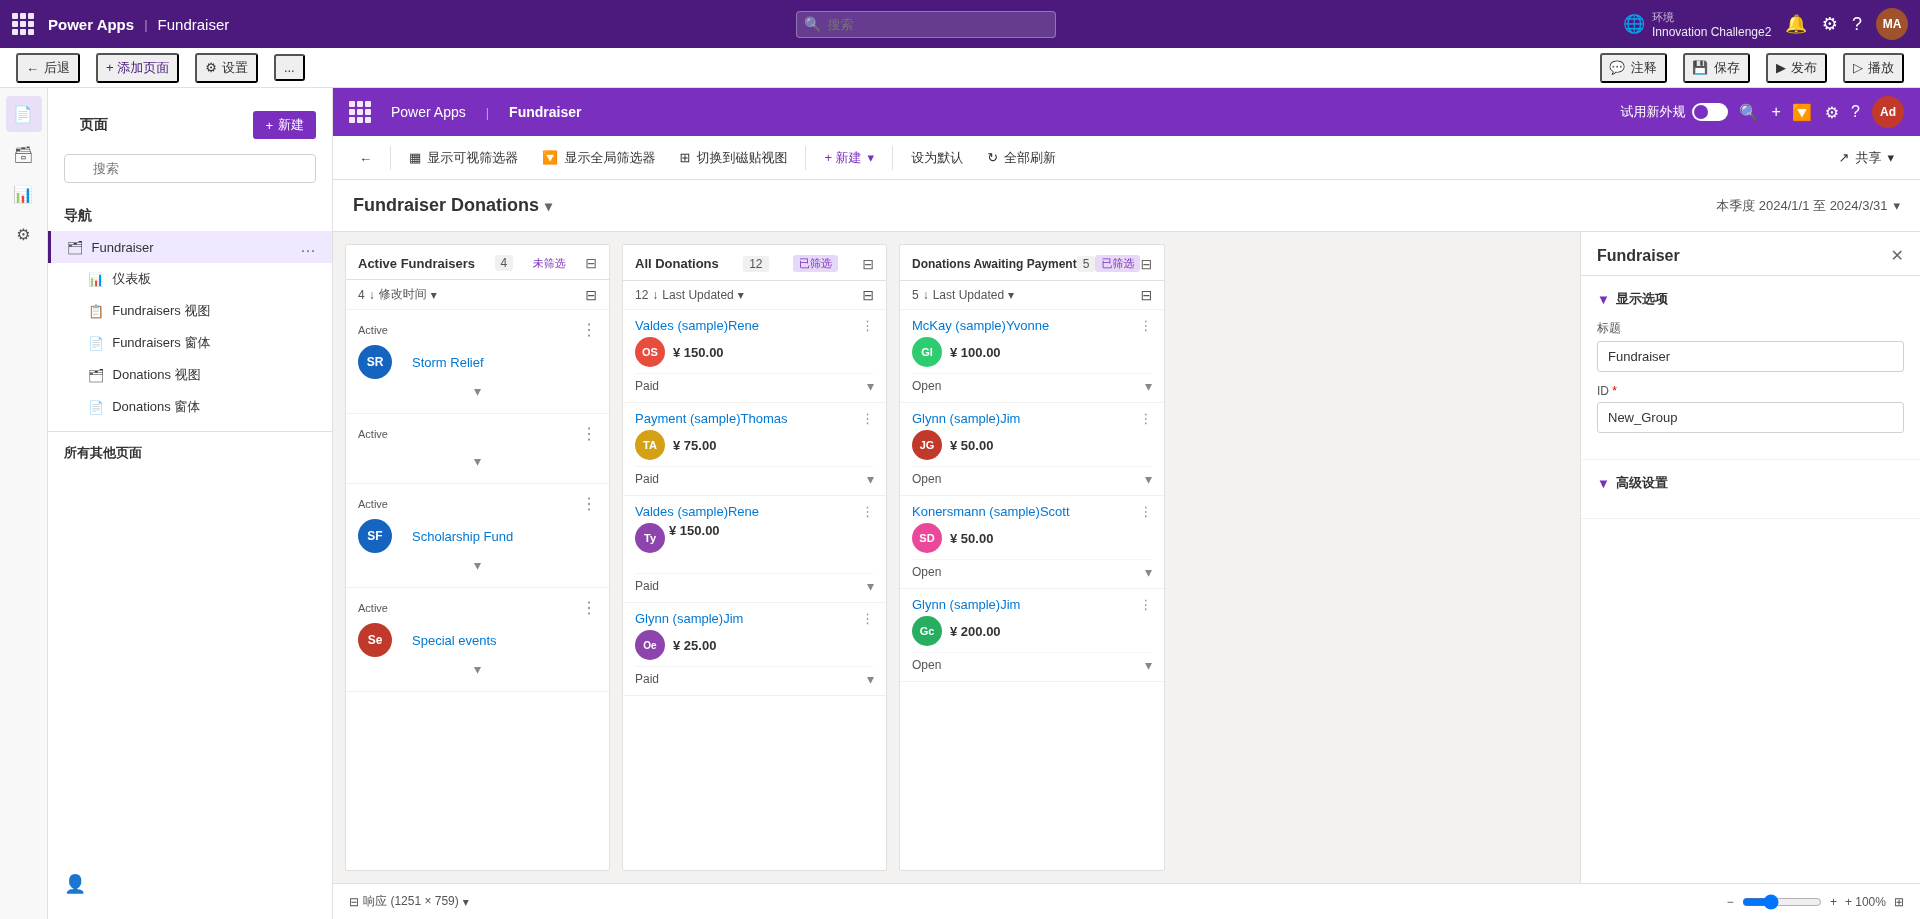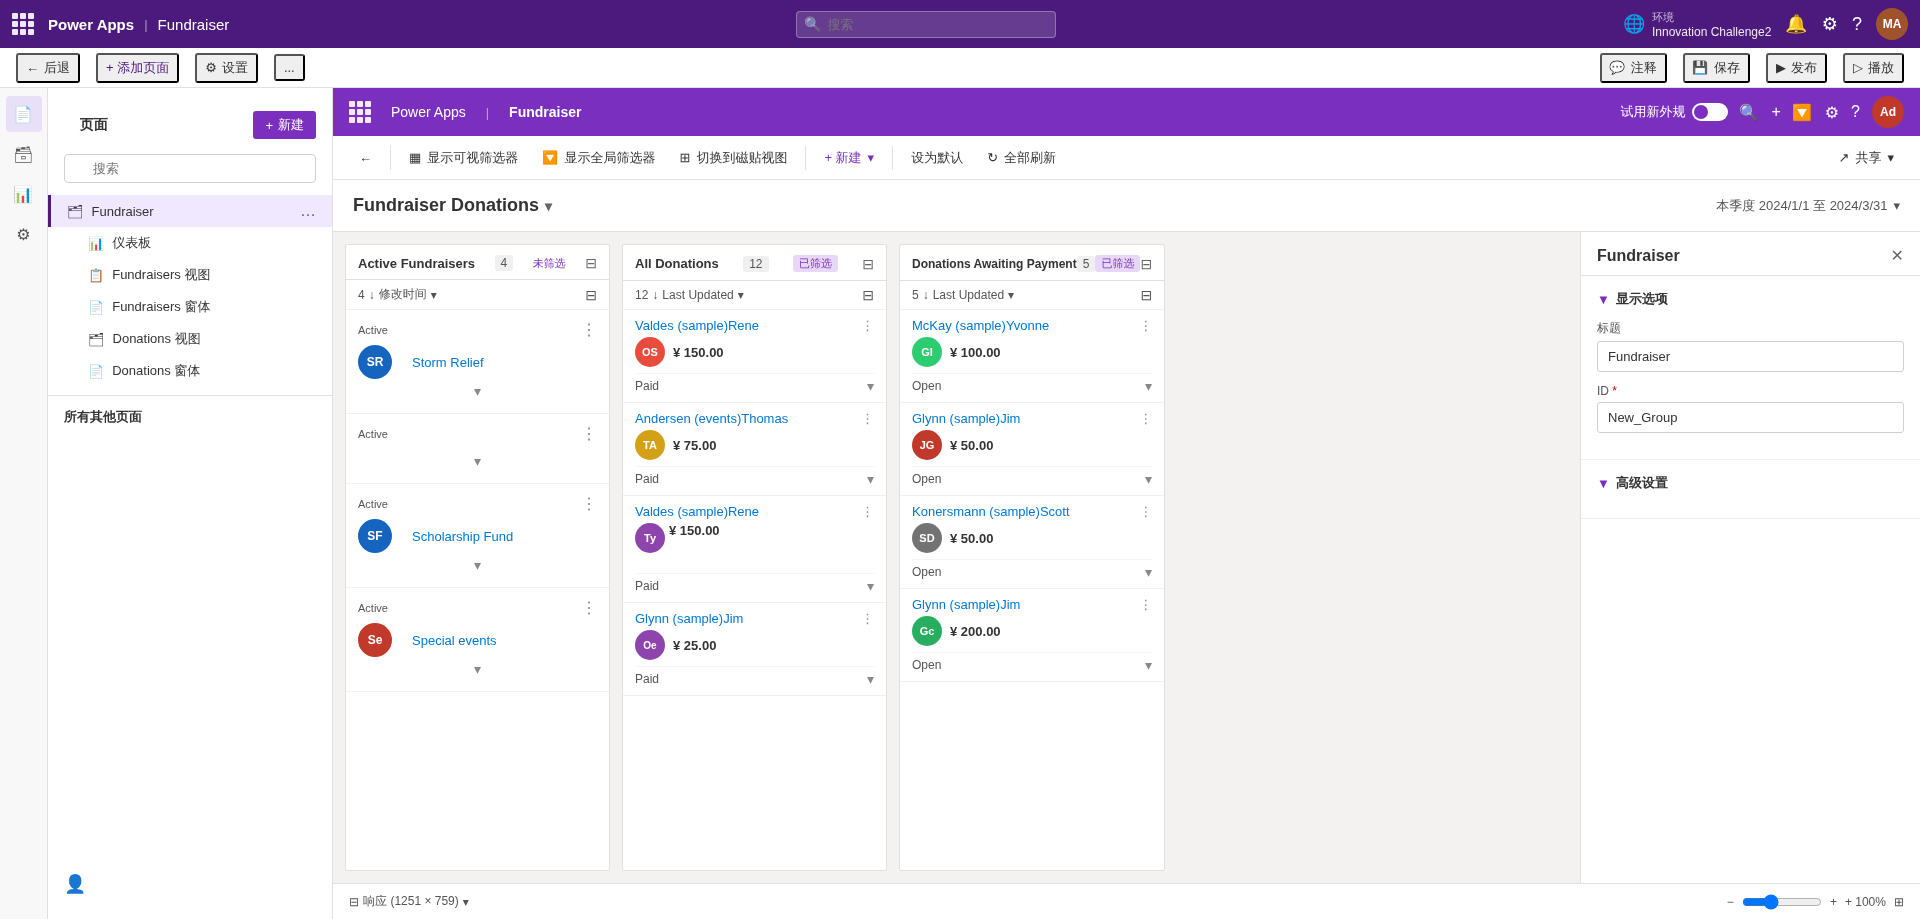--- a/index.html
+++ b/index.html
@@ -441,20 +441,21 @@
       <button class="new-btn">
         <span>+</span>
         <span>新建</span>
       </button>
     </div>
     <div class="sidebar-search-wrapper">
       <span class="sidebar-search-icon">🔍</span>
       <input class="sidebar-search" type="text" placeholder="搜索" style="">
     </div>
 
+    <div class="nav-section-title">导航</div>
 
     <div class="nav-item active">
       <span>🗂</span>
       <span>Fundraiser</span>
       <span style="flex:1;"></span>
       <span class="more-icon">…</span>
     </div>
 
     <div class="nav-sub-item">
       <span>📊</span>
@@ -661,21 +662,21 @@
                 <span class="donation-amount">¥ 150.00</span>
               </div>
               <div class="donation-status-row">
                 <span class="donation-status">Paid</span>
                 <span class="donation-expand">▾</span>
               </div>
             </div>
 
             <div class="donation-card">
               <div class="donation-row">
-                <a class="donation-name">Andersen (events)Thomas</a>
+                <a class="donation-name">Payment (sample)Thomas</a>
                 <span style="color:#888;cursor:pointer;">⋮</span>
               </div>
               <div style="display:flex;align-items:center;gap:8px;margin-bottom:6px;">
                 <div class="card-avatar" style="background:#d4a017;width:30px;height:30px;font-size:11px;">TA</div>
                 <span class="donation-amount">¥ 75.00</span>
               </div>
               <div class="donation-status-row">
                 <span class="donation-status">Paid</span>
                 <span class="donation-expand">▾</span>
               </div>
@@ -760,21 +761,21 @@
                 <span class="donation-expand">▾</span>
               </div>
             </div>
 
             <div class="donation-card">
               <div class="donation-row">
                 <a class="donation-name">Konersmann (sample)Scott</a>
                 <span style="color:#888;cursor:pointer;">⋮</span>
               </div>
               <div style="display:flex;align-items:center;gap:8px;margin-bottom:6px;">
-                <div class="card-avatar" style="background:#737373;width:30px;height:30px;font-size:11px;">SD</div>
+                <div class="card-avatar" style="background:#ec4899;width:30px;height:30px;font-size:11px;">SD</div>
                 <span class="donation-amount">¥ 50.00</span>
               </div>
               <div class="donation-status-row">
                 <span class="donation-status">Open</span>
                 <span class="donation-expand">▾</span>
               </div>
             </div>
 
             <div class="donation-card">
               <div class="donation-row">

